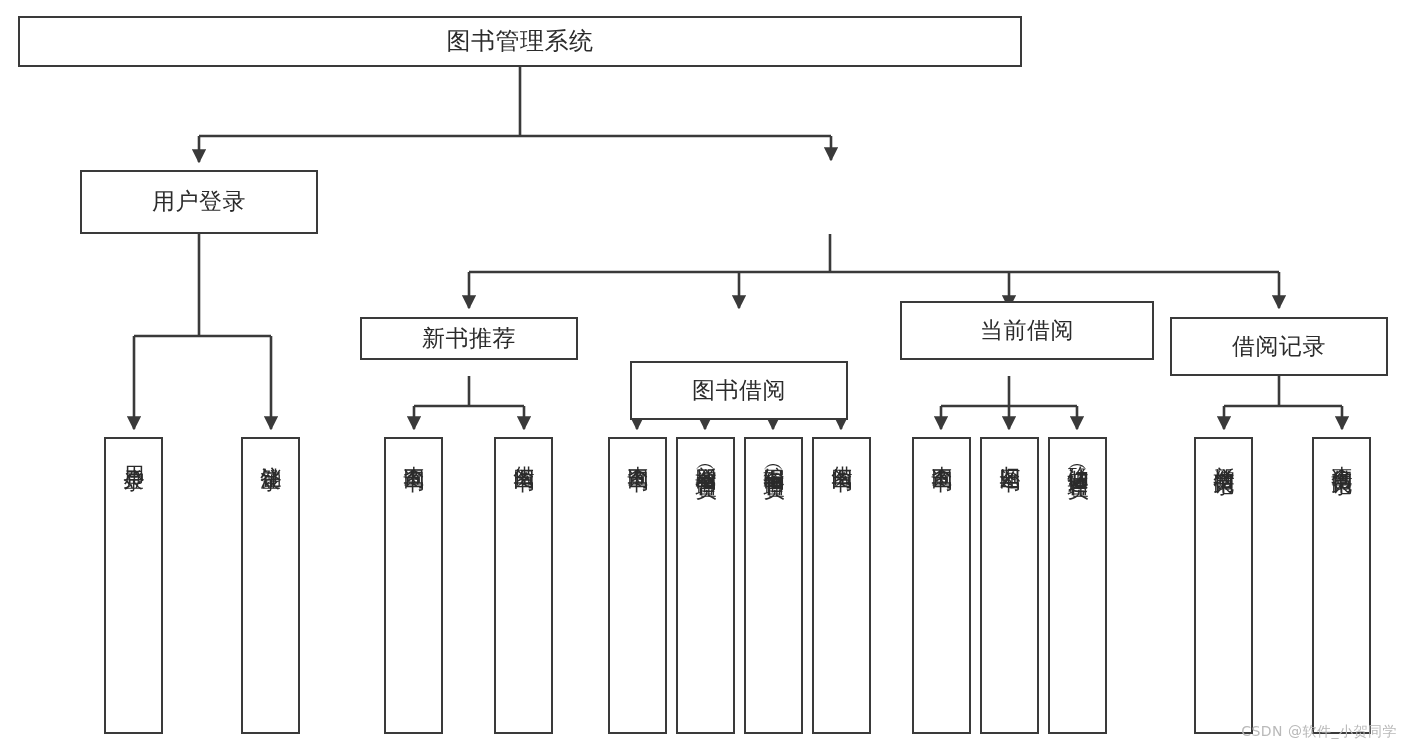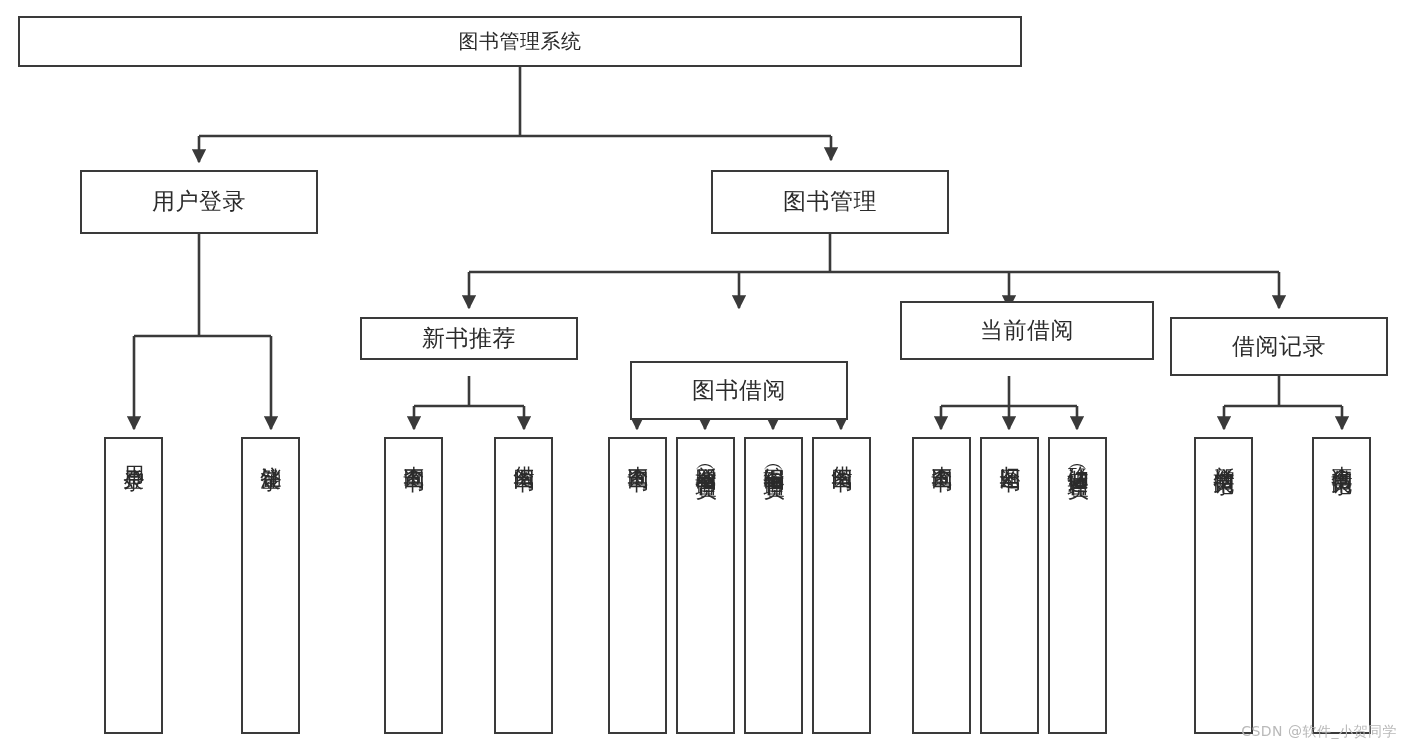--- a/index.html
+++ b/index.html
@@ -40,21 +40,21 @@
     white-space: nowrap;
     color: #2b2b2b;
   }
   
   .node.h .lbl {
     writing-mode: horizontal-tb;
     font-size: 23px;
     letter-spacing: 0.5px;
   }
   .node.root .lbl {
-    font-size: 20px;
+    font-size: 24px;
   }
   
   .node.v {
     padding-top: 10px;
     align-items: flex-start;
     justify-content: center;
   }
   .node.v .lbl {
     writing-mode: vertical-rl;
     text-orientation: upright;
@@ -128,23 +128,20 @@
     </g>
   </svg>
 
   <div class="node h root" style="left:18px; top:16px; width:1004px; height:51px;">
     <span class="lbl">图书管理系统</span>
   </div>
 
   <div class="node h" style="left:80px; top:170px; width:238px; height:64px;">
     <span class="lbl">用户登录</span>
   </div>
-  <div class="node h" style="left:711px; top:170px; width:238px; height:64px;">
-    <span class="lbl">图书管理</span>
-  </div>
 
   <div class="node h" style="left:360px; top:317px; width:218px; height:43px;justify-content:center;">
     <span class="lbl">新书推荐</span>
   </div>
   <div class="node h" style="left:630px; top:317px; width:218px; height:59px;margin-top:44px;">
     <span class="lbl">图书借阅</span>
   </div>
   <div class="node h" style="left:900px; top:301px; width:254px; height:59px;">
     <span class="lbl">当前借阅</span>
   </div>

